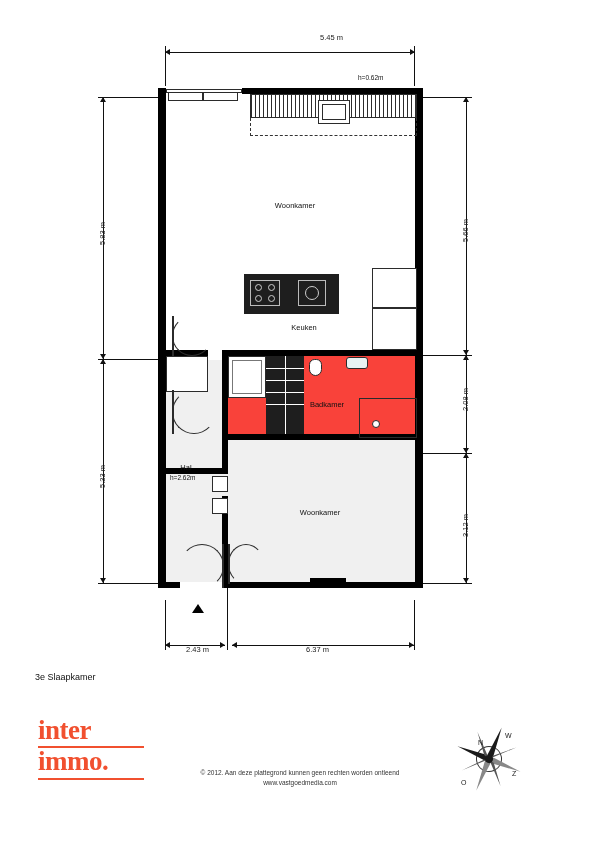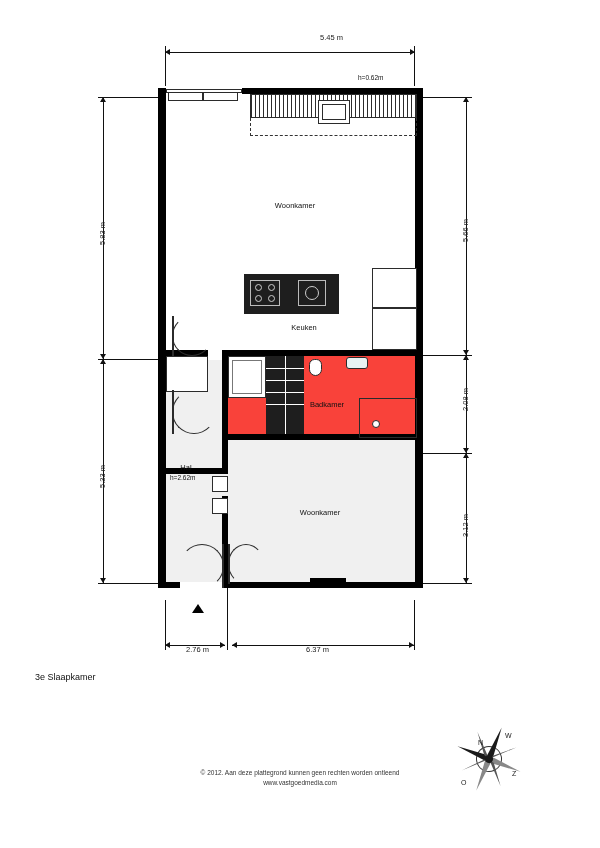--- a/index.html
+++ b/index.html
@@ -180,21 +180,21 @@
 
   <div class="dline-v" style="left:466px; top:453px; height:130px;"></div>
   <div class="arrow up" style="left:463px; top:453px;"></div>
   <div class="arrow down" style="left:463px; top:578px;"></div>
   <div class="dim-label vert" style="left:461px; top:537px;">3.12 m</div>
   <div class="tick-h" style="left:420px; top:583px; width:52px;"></div>
 
   <div class="dline-h" style="left:165px; top:645px; width:60px;"></div>
   <div class="arrow left" style="left:165px; top:642px;"></div>
   <div class="arrow right" style="left:220px; top:642px;"></div>
-  <div class="dim-label" style="left:186px; top:645px;">2.76 m</div>
+  <div class="dim-label" style="left:186px; top:645px;">2.43 m</div>
 
   <div class="dline-h" style="left:232px; top:645px; width:182px;"></div>
   <div class="arrow left" style="left:232px; top:642px;"></div>
   <div class="arrow right" style="left:409px; top:642px;"></div>
   <div class="dim-label" style="left:306px; top:645px;">6.37 m</div>
 
   <div class="tick-v" style="left:165px; top:600px; height:50px;"></div>
   <div class="tick-v" style="left:227px; top:588px; height:62px;"></div>
   <div class="tick-v" style="left:414px; top:600px; height:50px;"></div>
 
@@ -292,20 +292,26 @@
 
     <div class="small-note" style="left:20px; top:396px;">h=2.62m</div>
     <div class="small-note" style="left:208px; top:-4px;">h=0.62m</div>
 
   </div>
 
   <div class="entry-marker" style="left:192px; top:604px;"></div>
 
   <div class="floor-caption">3e Slaapkamer</div>
 
+  <div class="logo">
+    <div class="l1">inter</div>
+    <div class="rule"></div>
+    <div class="l2">immo.</div>
+    <div class="rule2"></div>
+  </div>
 
   <div class="copy">
     <div>© 2012. Aan deze plattegrond kunnen geen rechten worden ontleend</div>
     <div>www.vastgoedmedia.com</div>
   </div>
 
   <div class="compass">
     <svg width="74" height="74" viewBox="0 0 74 74">
       <g transform="rotate(22 37 37)">
         <circle cx="37" cy="37" r="12.5" fill="none" stroke="#333" stroke-width="1"></circle>

